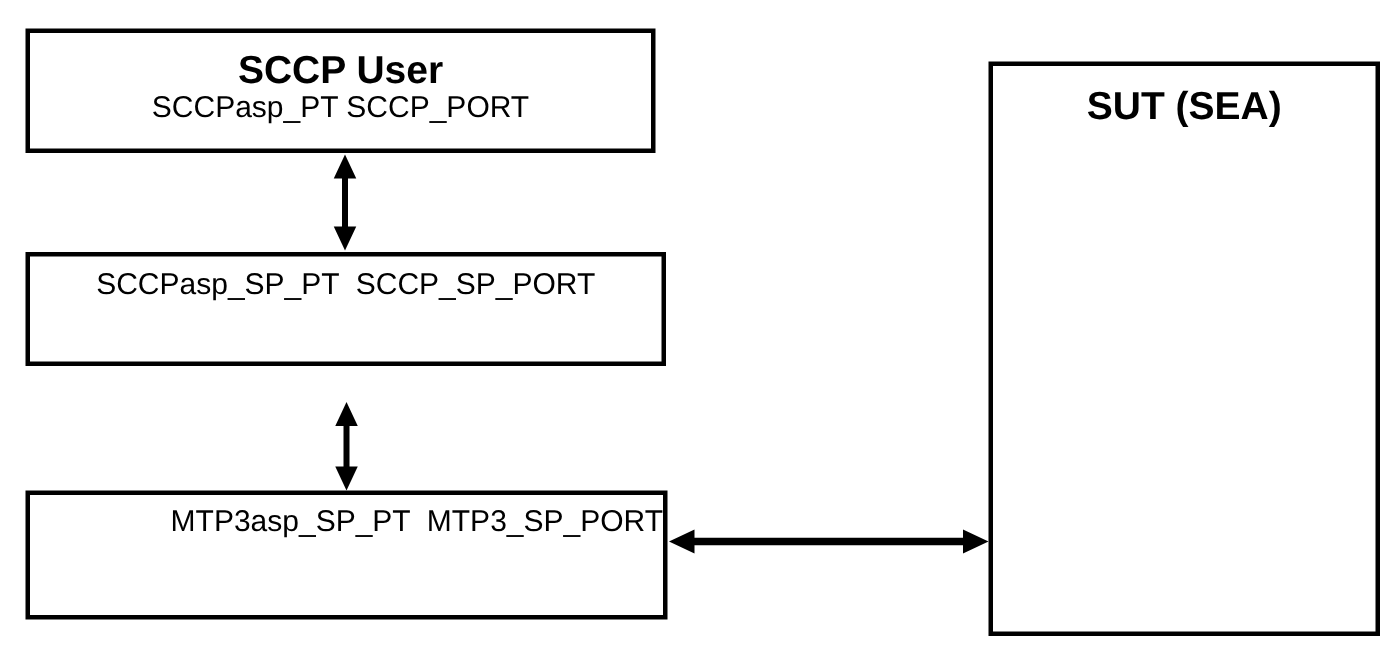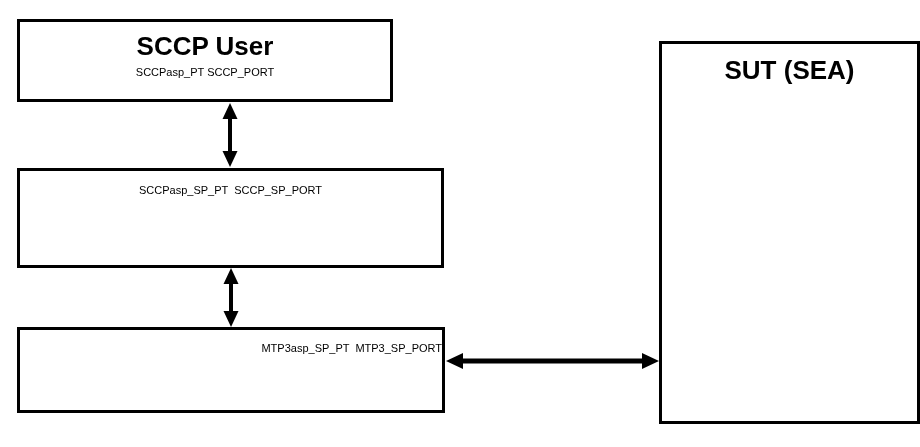--- a/index.html
+++ b/index.html
@@ -14,34 +14,34 @@
     overflow: hidden;
   }
 
   .box {
     position: absolute;
     border: 3px solid #000000;
     background: #ffffff;
     text-align: center;
   }
 
-  .box-sccp-user   { left: 17px;  top: 19px;  width: 376px; height: 83px;  padding-top: 10px; }
-  .box-sccp        { left: 17px;  top: 168px; width: 427px; height: 100px; padding-top: 8px; }
+  .box-sccp-user   { left: 17px;  top: 19px;  width: 420px; height: 83px;  padding-top: 10px; }
+  .box-sccp        { left: 17px;  top: 168px; width: 427px; height: 76px; padding-top: 8px; }
   .box-system-mtp3 { left: 17px;  top: 327px; width: 428px; height: 86px;  padding-top: 7px; text-align: right; }
   .box-sut         { left: 659px; top: 41px;  width: 261px; height: 383px; padding-top: 12px; }
 
   .box-title {
     font-size: 26px;
     font-weight: bold;
     line-height: 29px;
     letter-spacing: 0px;
     white-space: pre;
   }
   .box-ports {
-    font-size: 11px;
+    font-size: 20px;
     font-weight: normal;
     line-height: 22px;
     white-space: pre;
   }
 
   .arrow-layer {
     position: absolute;
     left: 0;
     top: 0;
     width: 920px;

